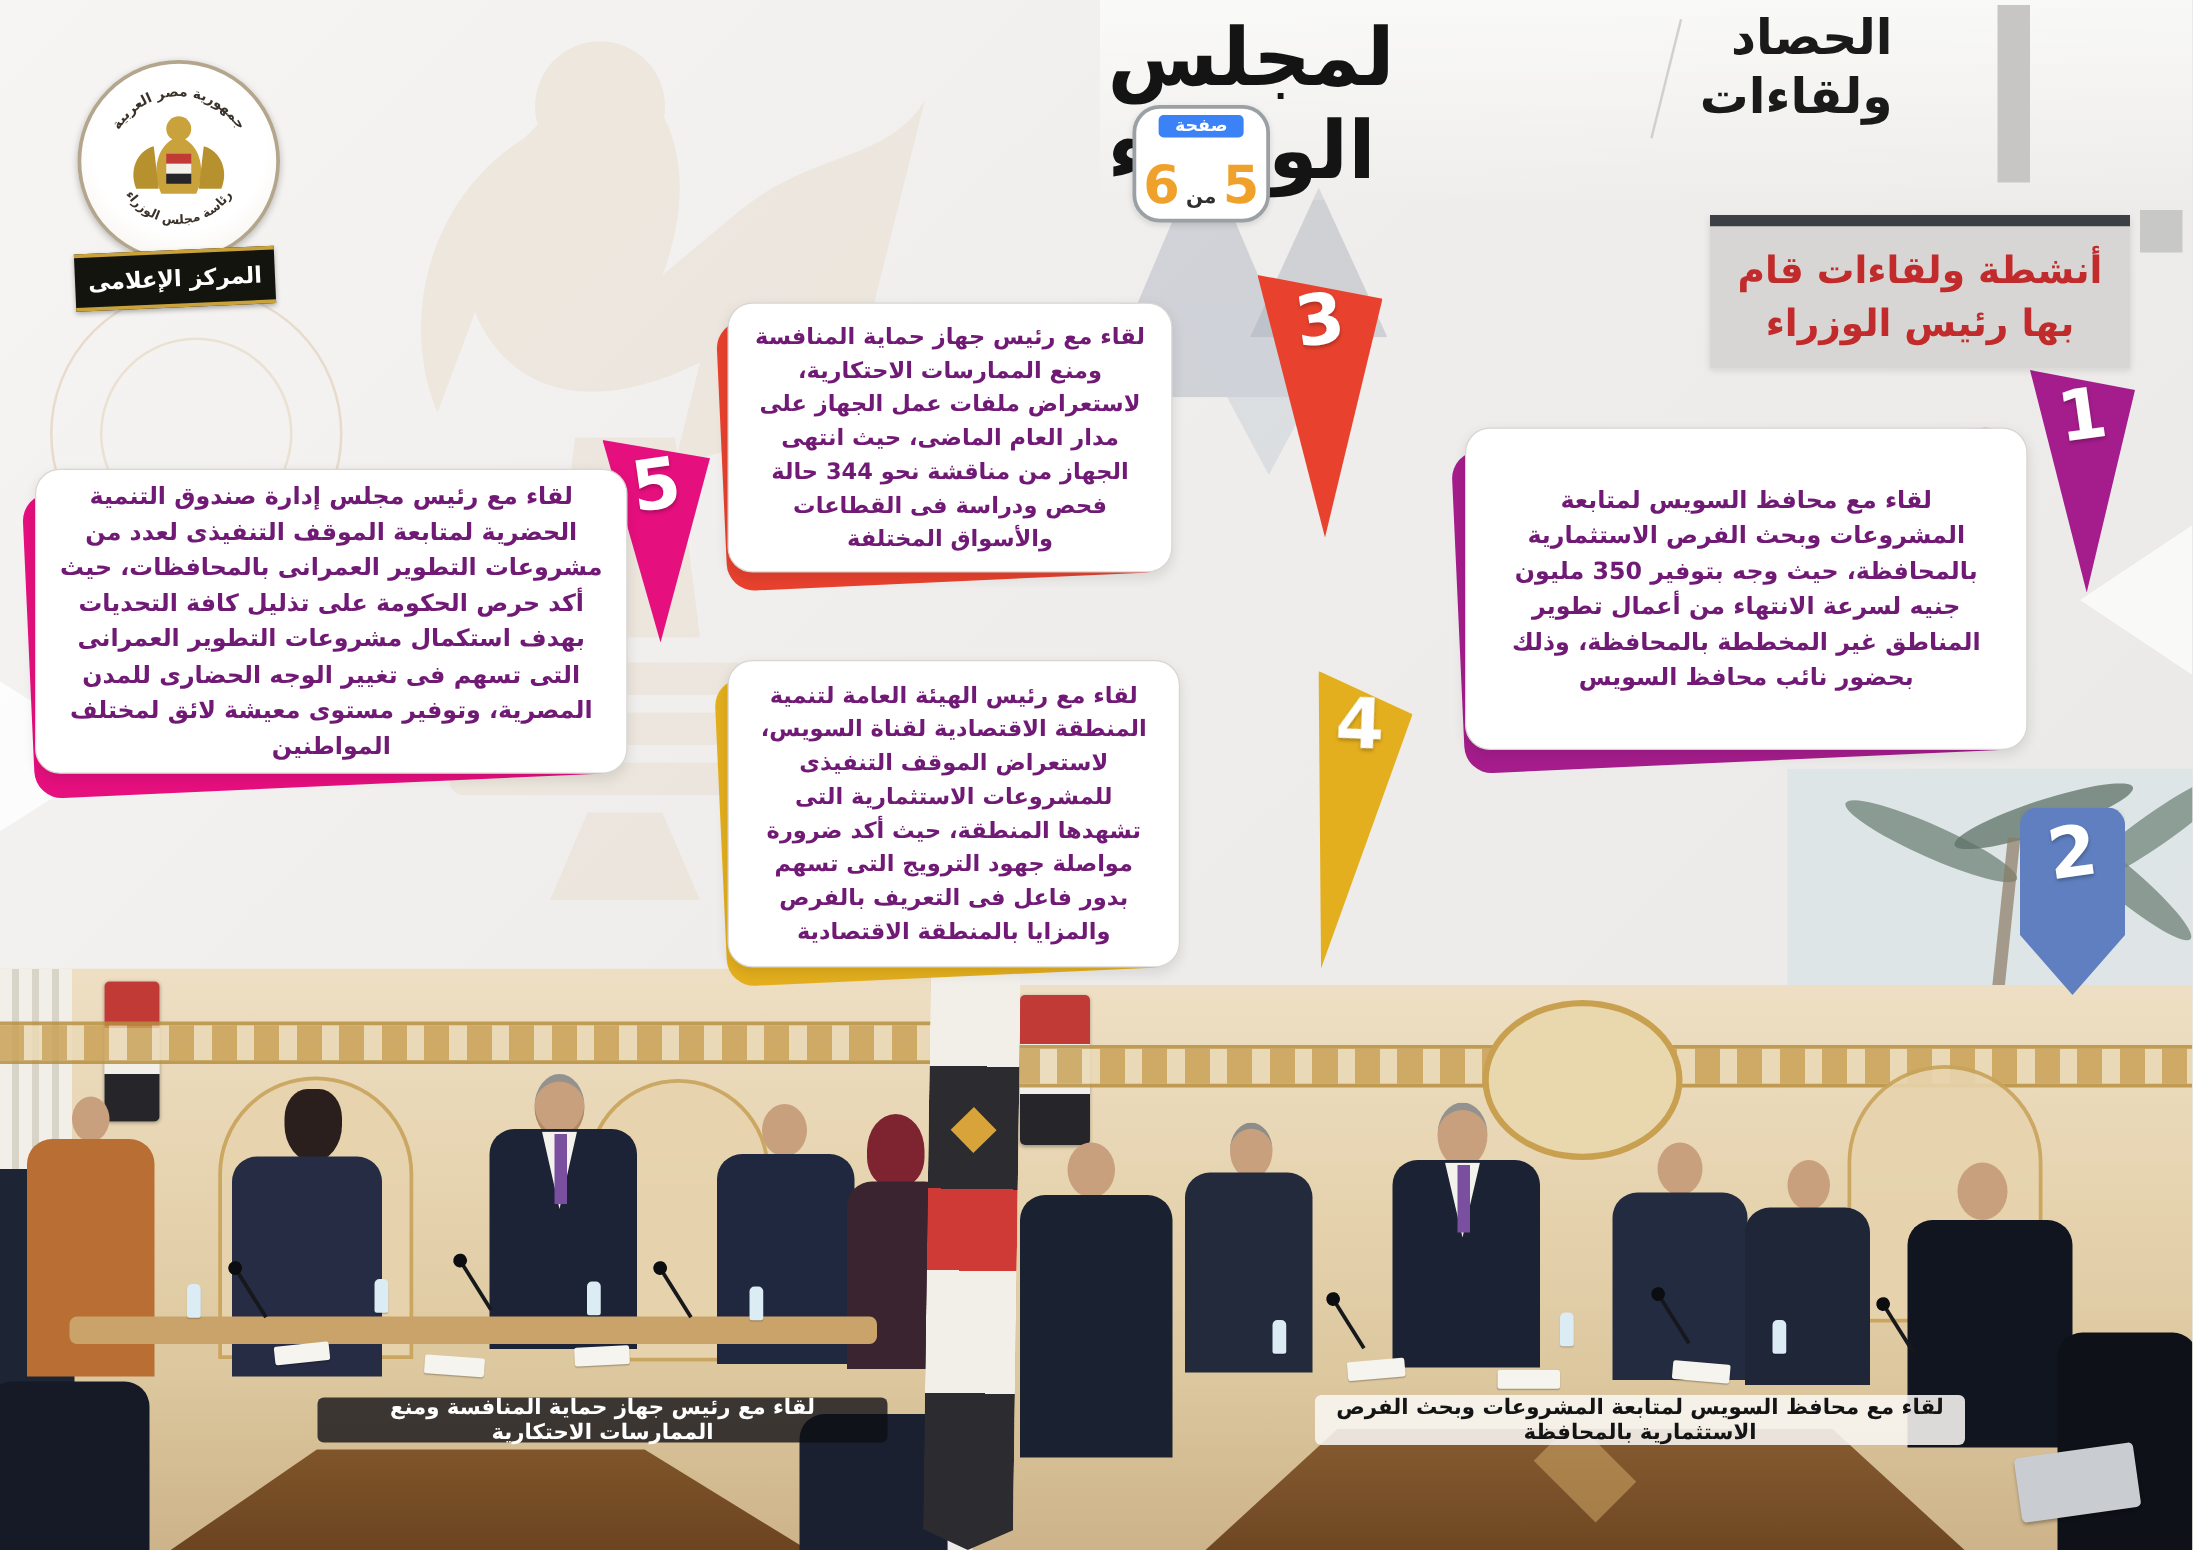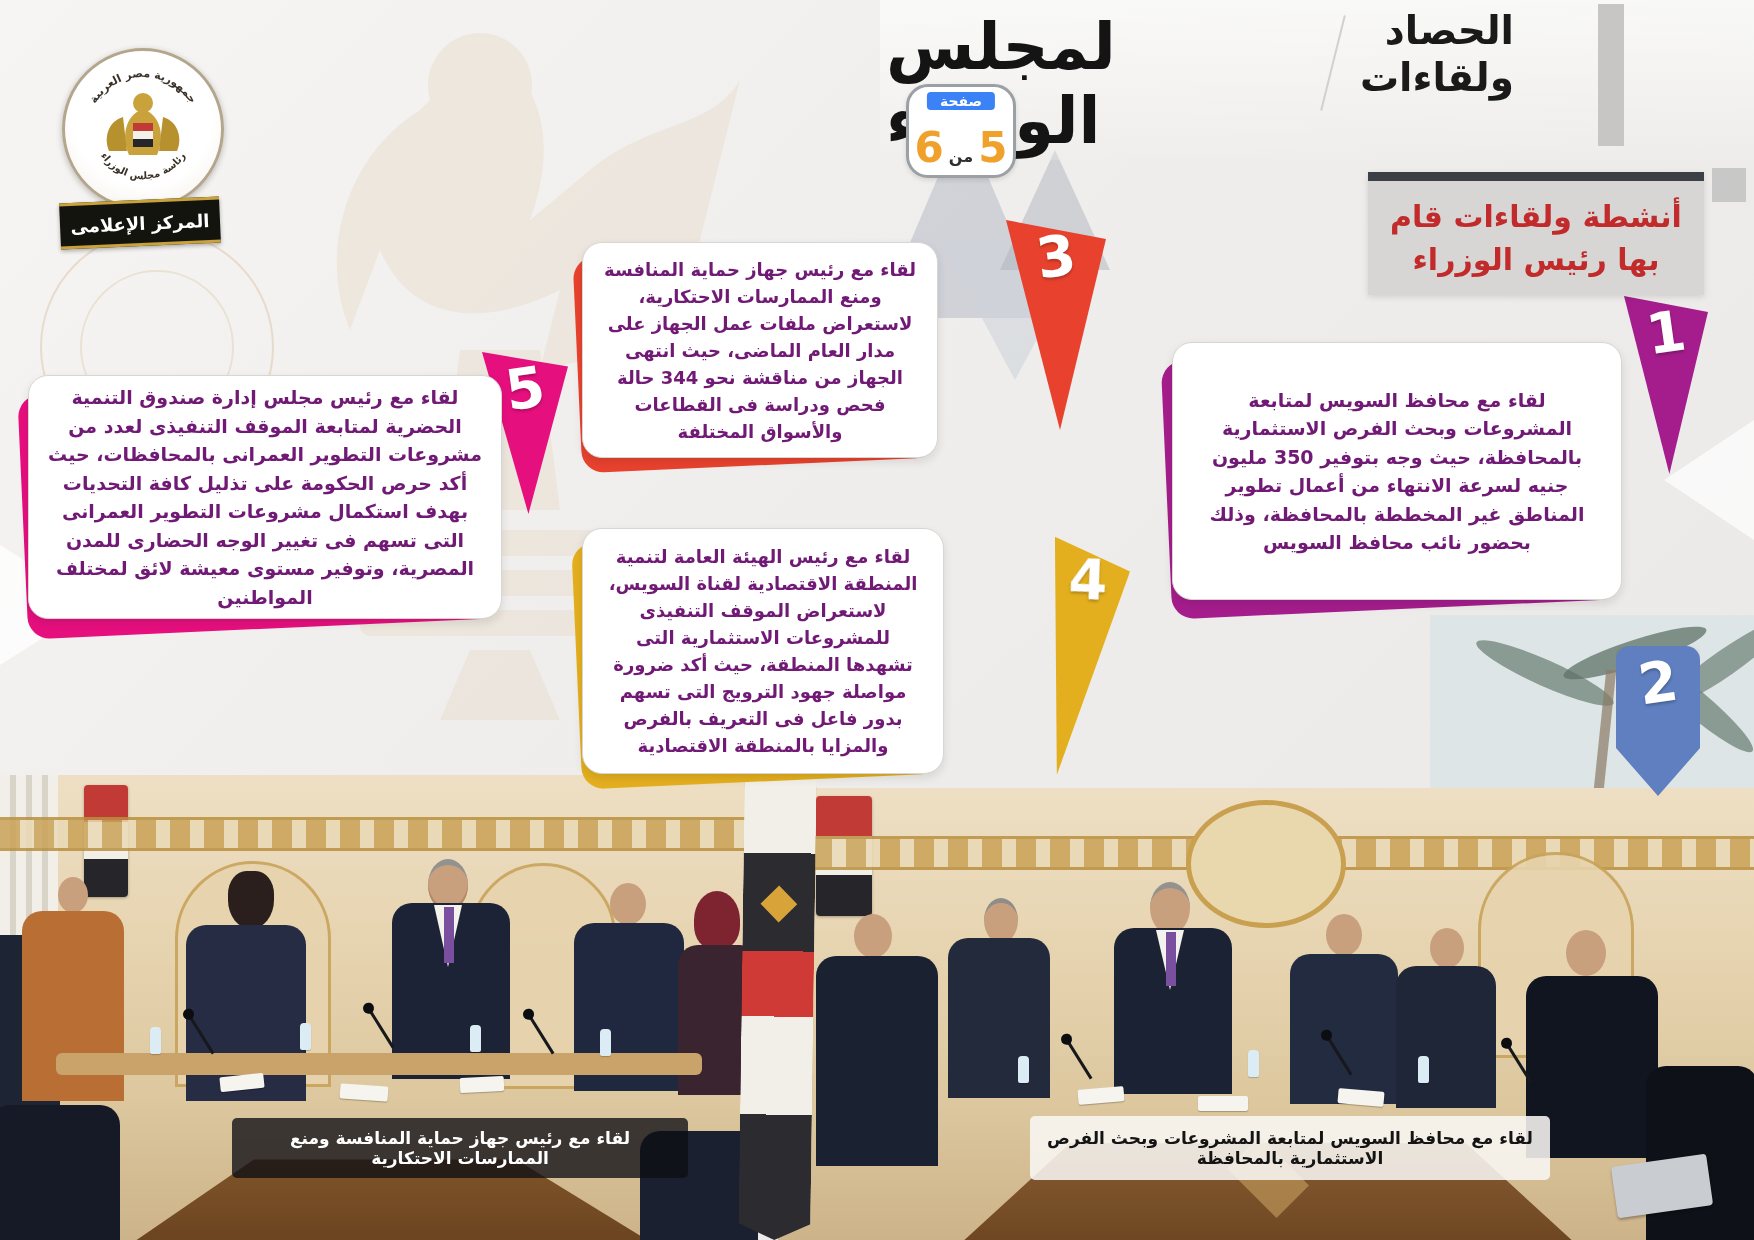--- a/index.html
+++ b/index.html
@@ -69,21 +69,21 @@
             background:repeating-linear-gradient(90deg,#caa257 0 20px,#ead9b6 20px 34px);
             border-top:3px solid #b9903f;border-bottom:3px solid #b9903f;opacity:.85;}
   .arch{position:absolute;background:#e7d4ae;border:3px solid #c8a35a;border-radius:80px 80px 0 0;opacity:.9;}
   .hd{position:absolute;border-radius:50%;background:#c9a07d;}
   .bd{position:absolute;border-radius:20px 20px 0 0;background:#232a3a;}
   .paper{position:absolute;background:#f6f4ee;border-radius:2px;box-shadow:0 1px 1px rgba(0,0,0,.25);}
   .bottle{position:absolute;width:11px;height:27px;background:#dcecf4;border-radius:4px 4px 2px 2px;box-shadow:0 1px 1px rgba(0,0,0,.2);}
   .mic{position:absolute;width:3px;height:44px;background:#16181c;transform:rotate(-32deg);}
   .mic::after{content:"";position:absolute;top:-8px;left:-4px;width:11px;height:11px;border-radius:50%;background:#0c0d10;}
   .caption{position:absolute;z-index:28;display:flex;align-items:center;justify-content:center;
-           font-size:17px;font-weight:700;border-radius:5px;padding:12px 10px;text-align:center;}
+           font-size:17px;font-weight:700;border-radius:5px;padding:0 10px;text-align:center;margin-left:22px;}
   .caption.dark{background:rgba(14,14,20,.78);color:#fff;}
   .caption.light{background:rgba(248,246,242,.88);color:#141414;}
   
   .flagribbon{position:absolute;left:742px;top:695px;width:72px;height:545px;z-index:18;
     transform:rotate(.8deg);
     clip-path:polygon(0 0,100% 0,100% 97%,50% 100%,0 97%);
     background:linear-gradient(180deg,#cf3a36 0 11%,#f2efe9 11% 29%,#2b2b30 29% 47%,#cf3a36 47% 59%,#f2efe9 59% 77%,#2b2b30 77% 100%);
     box-shadow:0 0 12px rgba(0,0,0,.35);}
   .flagribbon .emblem{position:absolute;left:50%;top:36%;width:26px;height:26px;background:#d8a43a;
     transform:translateX(-50%) rotate(45deg);}

